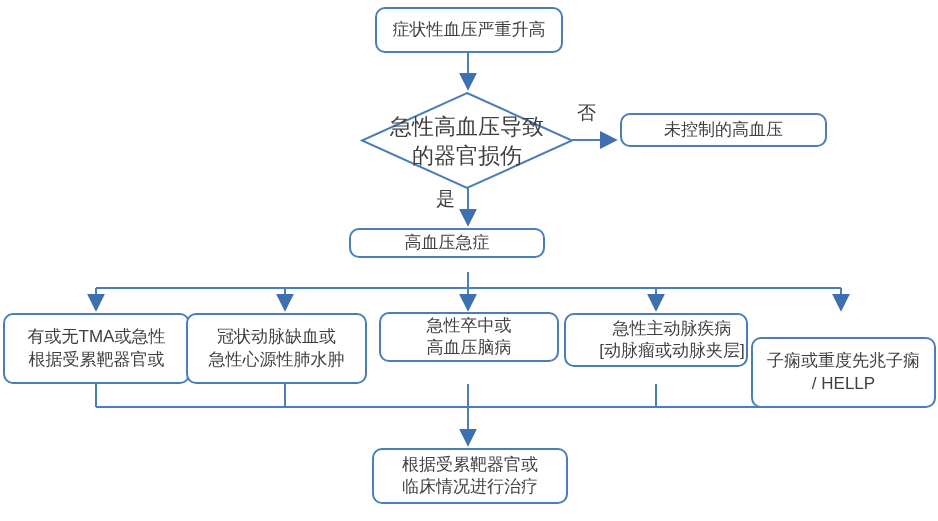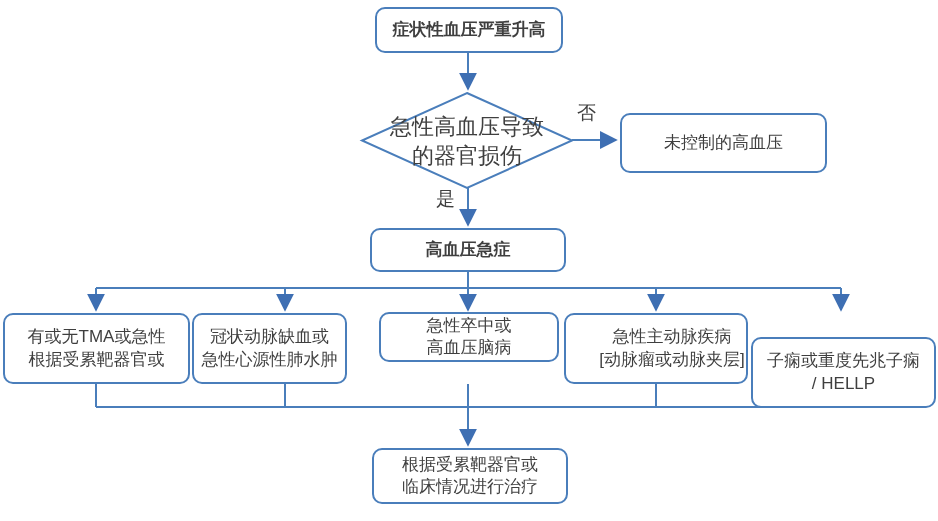--- a/index.html
+++ b/index.html
@@ -33,27 +33,27 @@
     white-space:pre-line;
     z-index:2;
   }
   .edge-label{
     position:absolute;
     color:var(--text,#3f3f3f);
     font-size:19px;line-height:1;
     z-index:3;
   }
   
-  .n-start       {left:375px;top:7px;  width:188px;height:46px;font-weight:bold;}
-  .n-uncontrolled{left:620px;top:113px;width:207px;height:60px;}
-  .n-emergency   {left:370px;top:228px;width:196px;height:44px;font-weight:bold;}
+  .n-start       {left:375px;top:7px;  width:188px;height:46px;}
+  .n-uncontrolled{left:620px;top:113px;width:207px;height:34px;}
+  .n-emergency   {left:349px;top:228px;width:196px;height:30px;}
   .n-b1{left:3px;  top:313px;width:187px;height:71px;}
-  .n-b2{left:192px;top:313px;width:155px;height:71px;}
+  .n-b2{left:186px;top:313px;width:181px;height:71px;}
   .n-b3{left:379px;top:312px;width:180px;height:50px;}
-  .n-b4{left:564px;top:313px;width:184px;height:71px;padding-left:32px;}
+  .n-b4{left:564px;top:313px;width:184px;height:54px;padding-left:32px;}
   .n-b5{left:751px;top:313px;width:185px;height:71px;margin-top:24px;}
   .n-treatment{left:372px;top:448px;width:196px;height:56px;}
   .n-decision-label{left:366px;top:112px;width:202px;height:58px;}
   .l-no {left:577px;top:103px;}
   .l-yes{left:436px;top:189px;}
 </style>
 </head>
 <body>
 
 <div class="stage">

